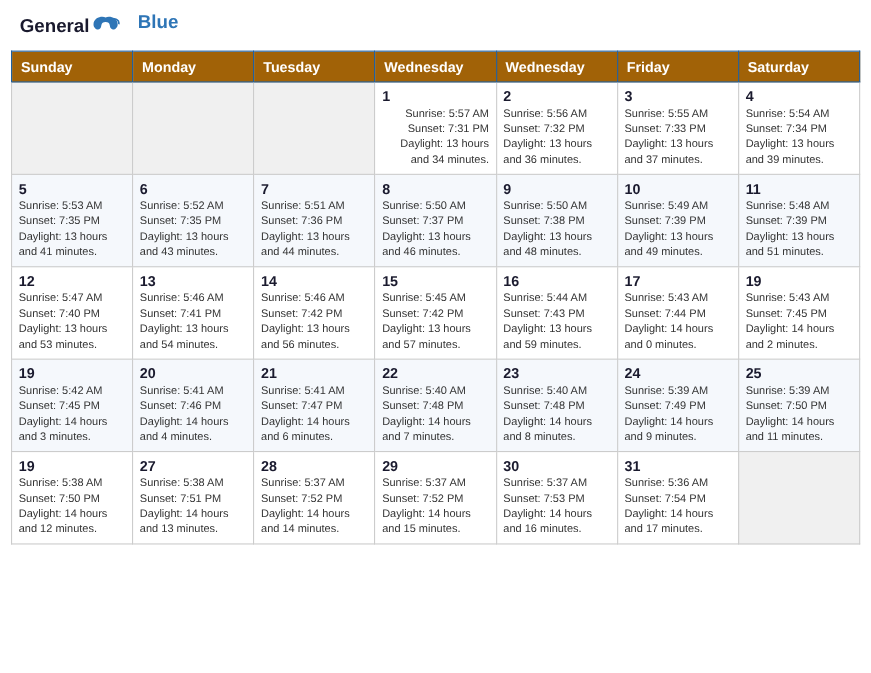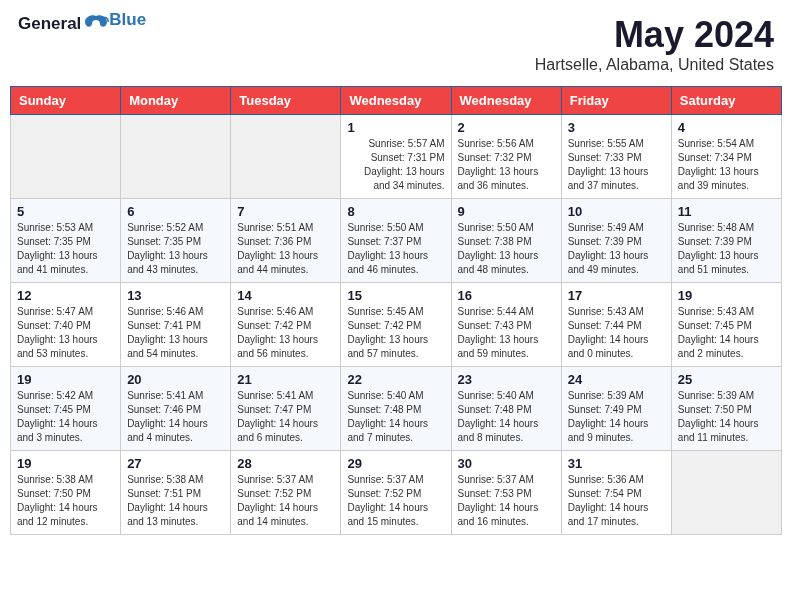--- a/index.html
+++ b/index.html
@@ -38,21 +38,21 @@
     .subtitle {
       font-size: 16px;
       color: #333;
     }
     .calendar {
       width: 100%;
       border-collapse: collapse;
       border: 1px solid #ccc;
     }
     .calendar th {
-      background: #ef4444;
+      background: #a16207;
       color: #fff;
       text-align: left;
       padding: 6px 8px;
       font-size: 13px;
       border: 1px solid #2060a0;
     }
     .calendar td {
       vertical-align: top;
       padding: 5px 6px;
       border: 1px solid #ccc;
@@ -86,25 +86,21 @@
 
 <div class="header">
   <div class="logo">
     <div class="logo-line">
       <span style="font-size:17px;font-weight:bold;color:#1a1a2e;">General</span>
       <svg width="26" height="20" viewBox="0 0 26 20">
         <path d="M13 2 C16 0, 24 2, 24 8 C24 12, 20 14, 18 12 C16 10, 18 6, 13 6 C8 6, 10 10, 8 12 C6 14, 2 12, 2 8 C2 2, 10 0, 13 2Z" fill="#2e75b6"></path>
         <path d="M18 4 C21 2, 26 4, 25 8" stroke="#2e75b6" stroke-width="1.5" fill="none"></path>
       </svg>
     </div>
-    <span style="font-size:17px;font-weight:bold;color:#2e75b6;margin-top:-4px;">Blue</span>
-  </div>
-  <div class="title-section">
-    <div class="main-title">May 2024</div>
-    <div class="subtitle">Hartselle, Alabama, United States</div>
+    <span style="font-size:17px;font-weight:bold;color:#2e75b6;margin-top:-4px;margin-left:16px;">Blue</span>
   </div>
 </div>
 
 <table class="calendar">
   <thead>
     <tr>
       <th>Sunday</th>
       <th>Monday</th>
       <th>Tuesday</th>
       <th>Wednesday</th>

